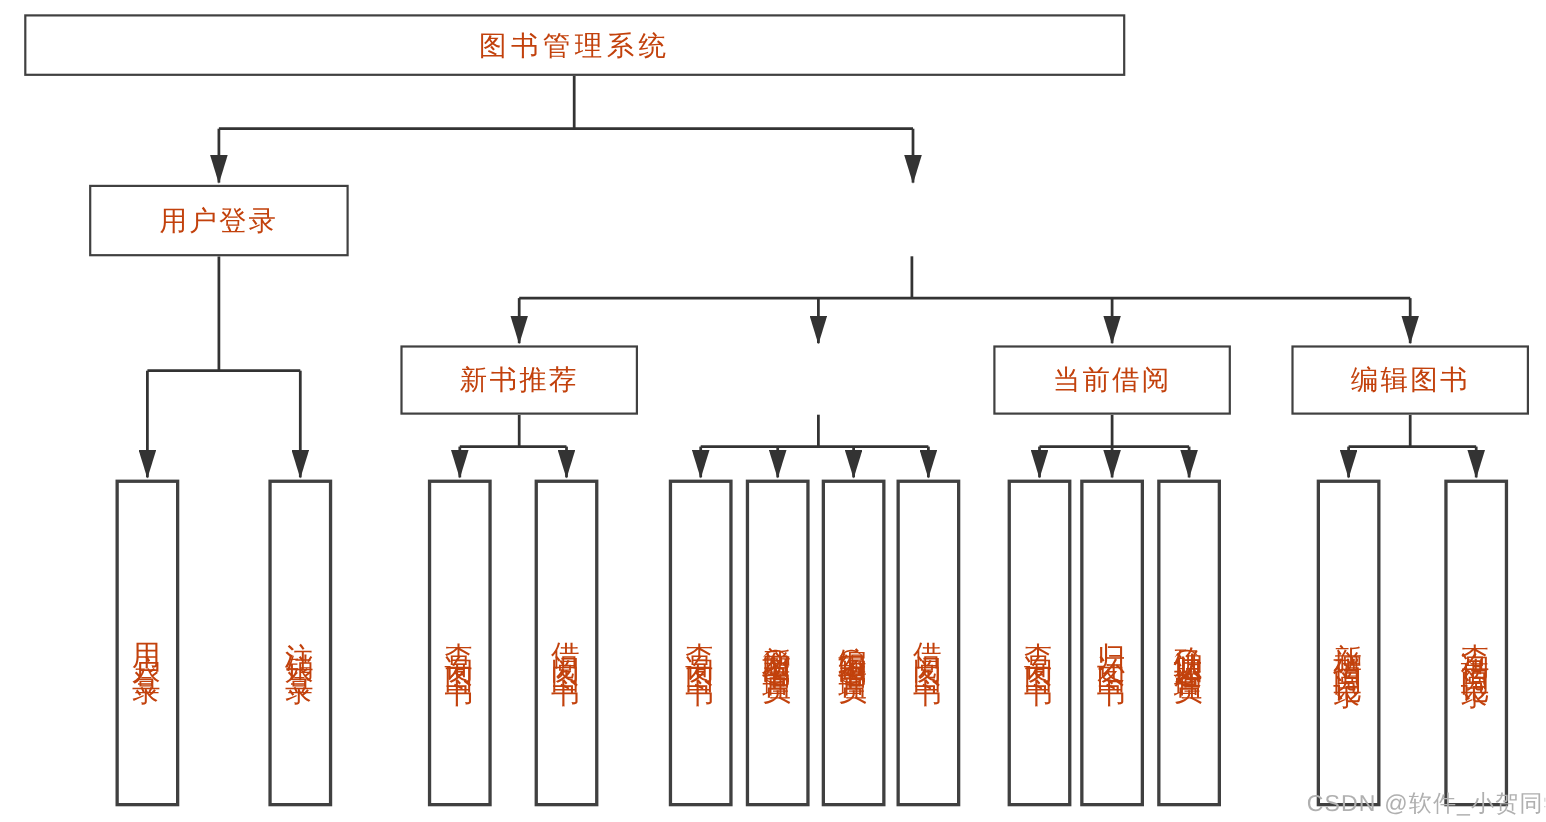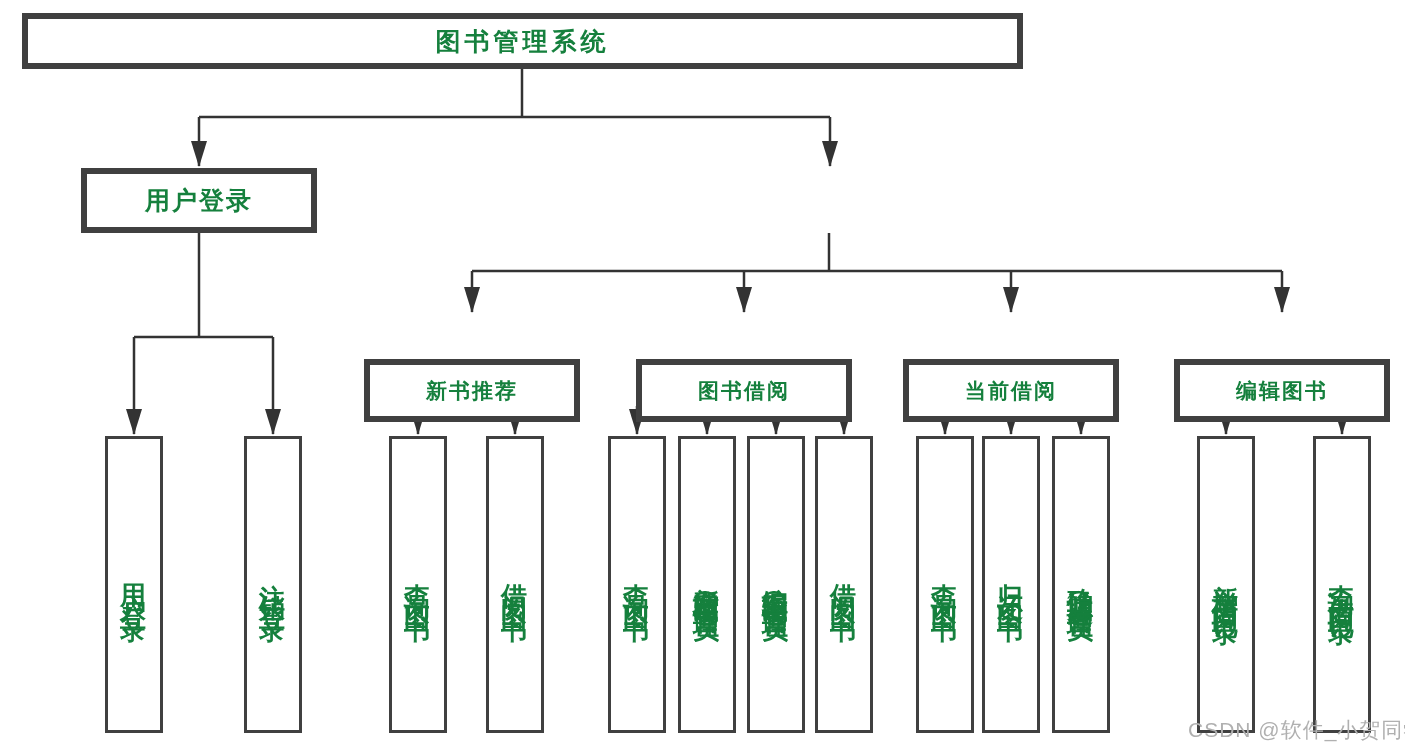--- a/index.html
+++ b/index.html
@@ -14,34 +14,33 @@
   }
   svg.connectors {
     position: absolute;
     left: 0; top: 0;
     width: 1405px; height: 747px;
     z-index: 1;
   }
   .box {
     position: absolute;
     background: #ffffff;
-    border: 6px solid #404040;
+    border: 2px solid #404040;
     box-sizing: border-box;
     display: flex;
     align-items: center;
     justify-content: center;
     z-index: 2;
-    color: #15803d;
-    font-weight: bold;
+    color: #c2410c;
   }
   .lvl1 { left: 22px; top: 13px; width: 1001px; height: 56px; font-size: 25px; letter-spacing: 4px; }
   .lvl2 { top: 168px; width: 236px; height: 65px; font-size: 25px; letter-spacing: 2px; }
   .l2a { left: 81px; }
   .l2b { left: 711px; }
-  .lvl3 { top: 314px; width: 216px; height: 63px; font-size: 21px; letter-spacing: 2px; margin-top: 45px; }
+  .lvl3 { top: 314px; width: 216px; height: 63px; font-size: 25px; letter-spacing: 2px; }
   .l3a { left: 364px; }
   .l3b { left: 636px; }
   .l3c { left: 903px; text-align: right; }
   .l3d { left: 1174px; }
   .leaf {
     top: 436px; width: 58px; height: 297px;
     border-width: 3px;
     font-size: 26px;
   }
   .leaf span {
@@ -132,21 +131,20 @@
       <path d="M1226 406 V434" marker-end="url(#arr)"></path>
       <path d="M1342 406 V434" marker-end="url(#arr)"></path>
     </g>
   </svg>
 
   <div class="box lvl1">图书管理系统</div>
 
   <div class="box lvl2 l2a">用户登录</div>
 
   <div class="box lvl3 l3a">新书推荐</div>
-  <div class="box lvl3 l3b">图书借阅</div>
   <div class="box lvl3 l3c">当前借阅</div>
   <div class="box lvl3 l3d">编辑图书</div>
 
   <div class="box leaf ls4 g1a">
     <span>用户登录</span>
   </div>
   <div class="box leaf ls4 g1b">
     <span>注销登录</span>
   </div>
 

